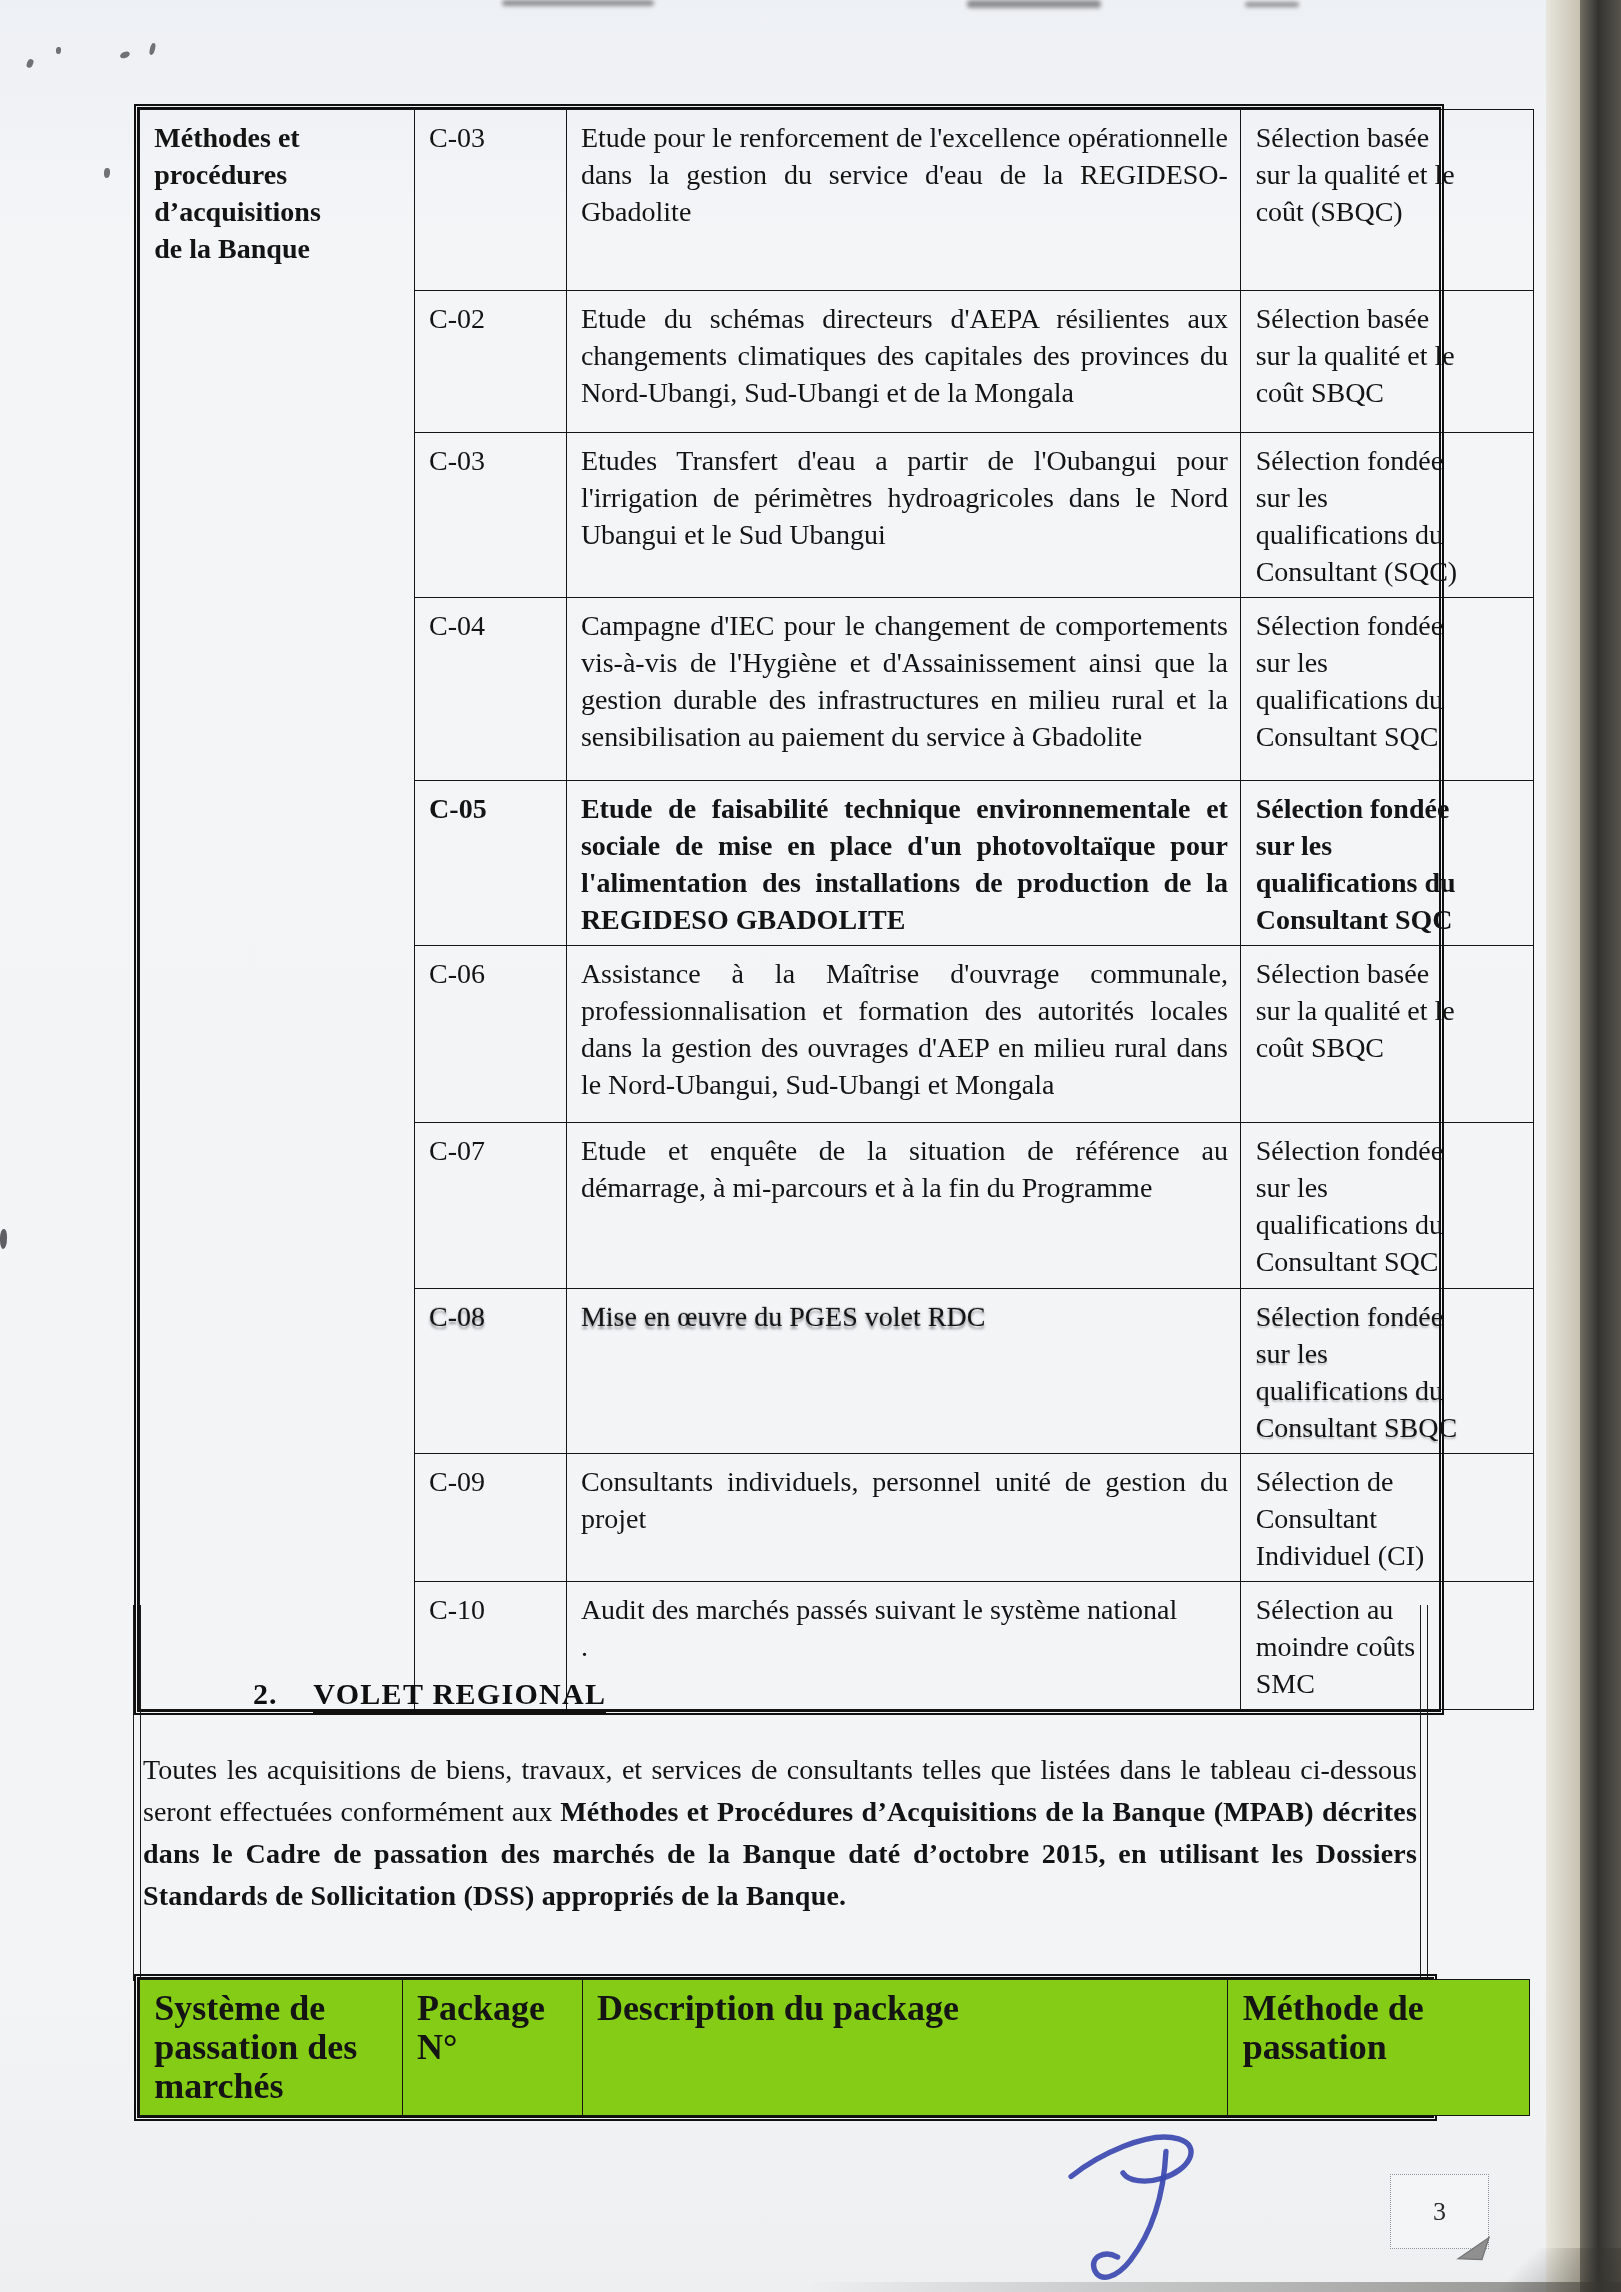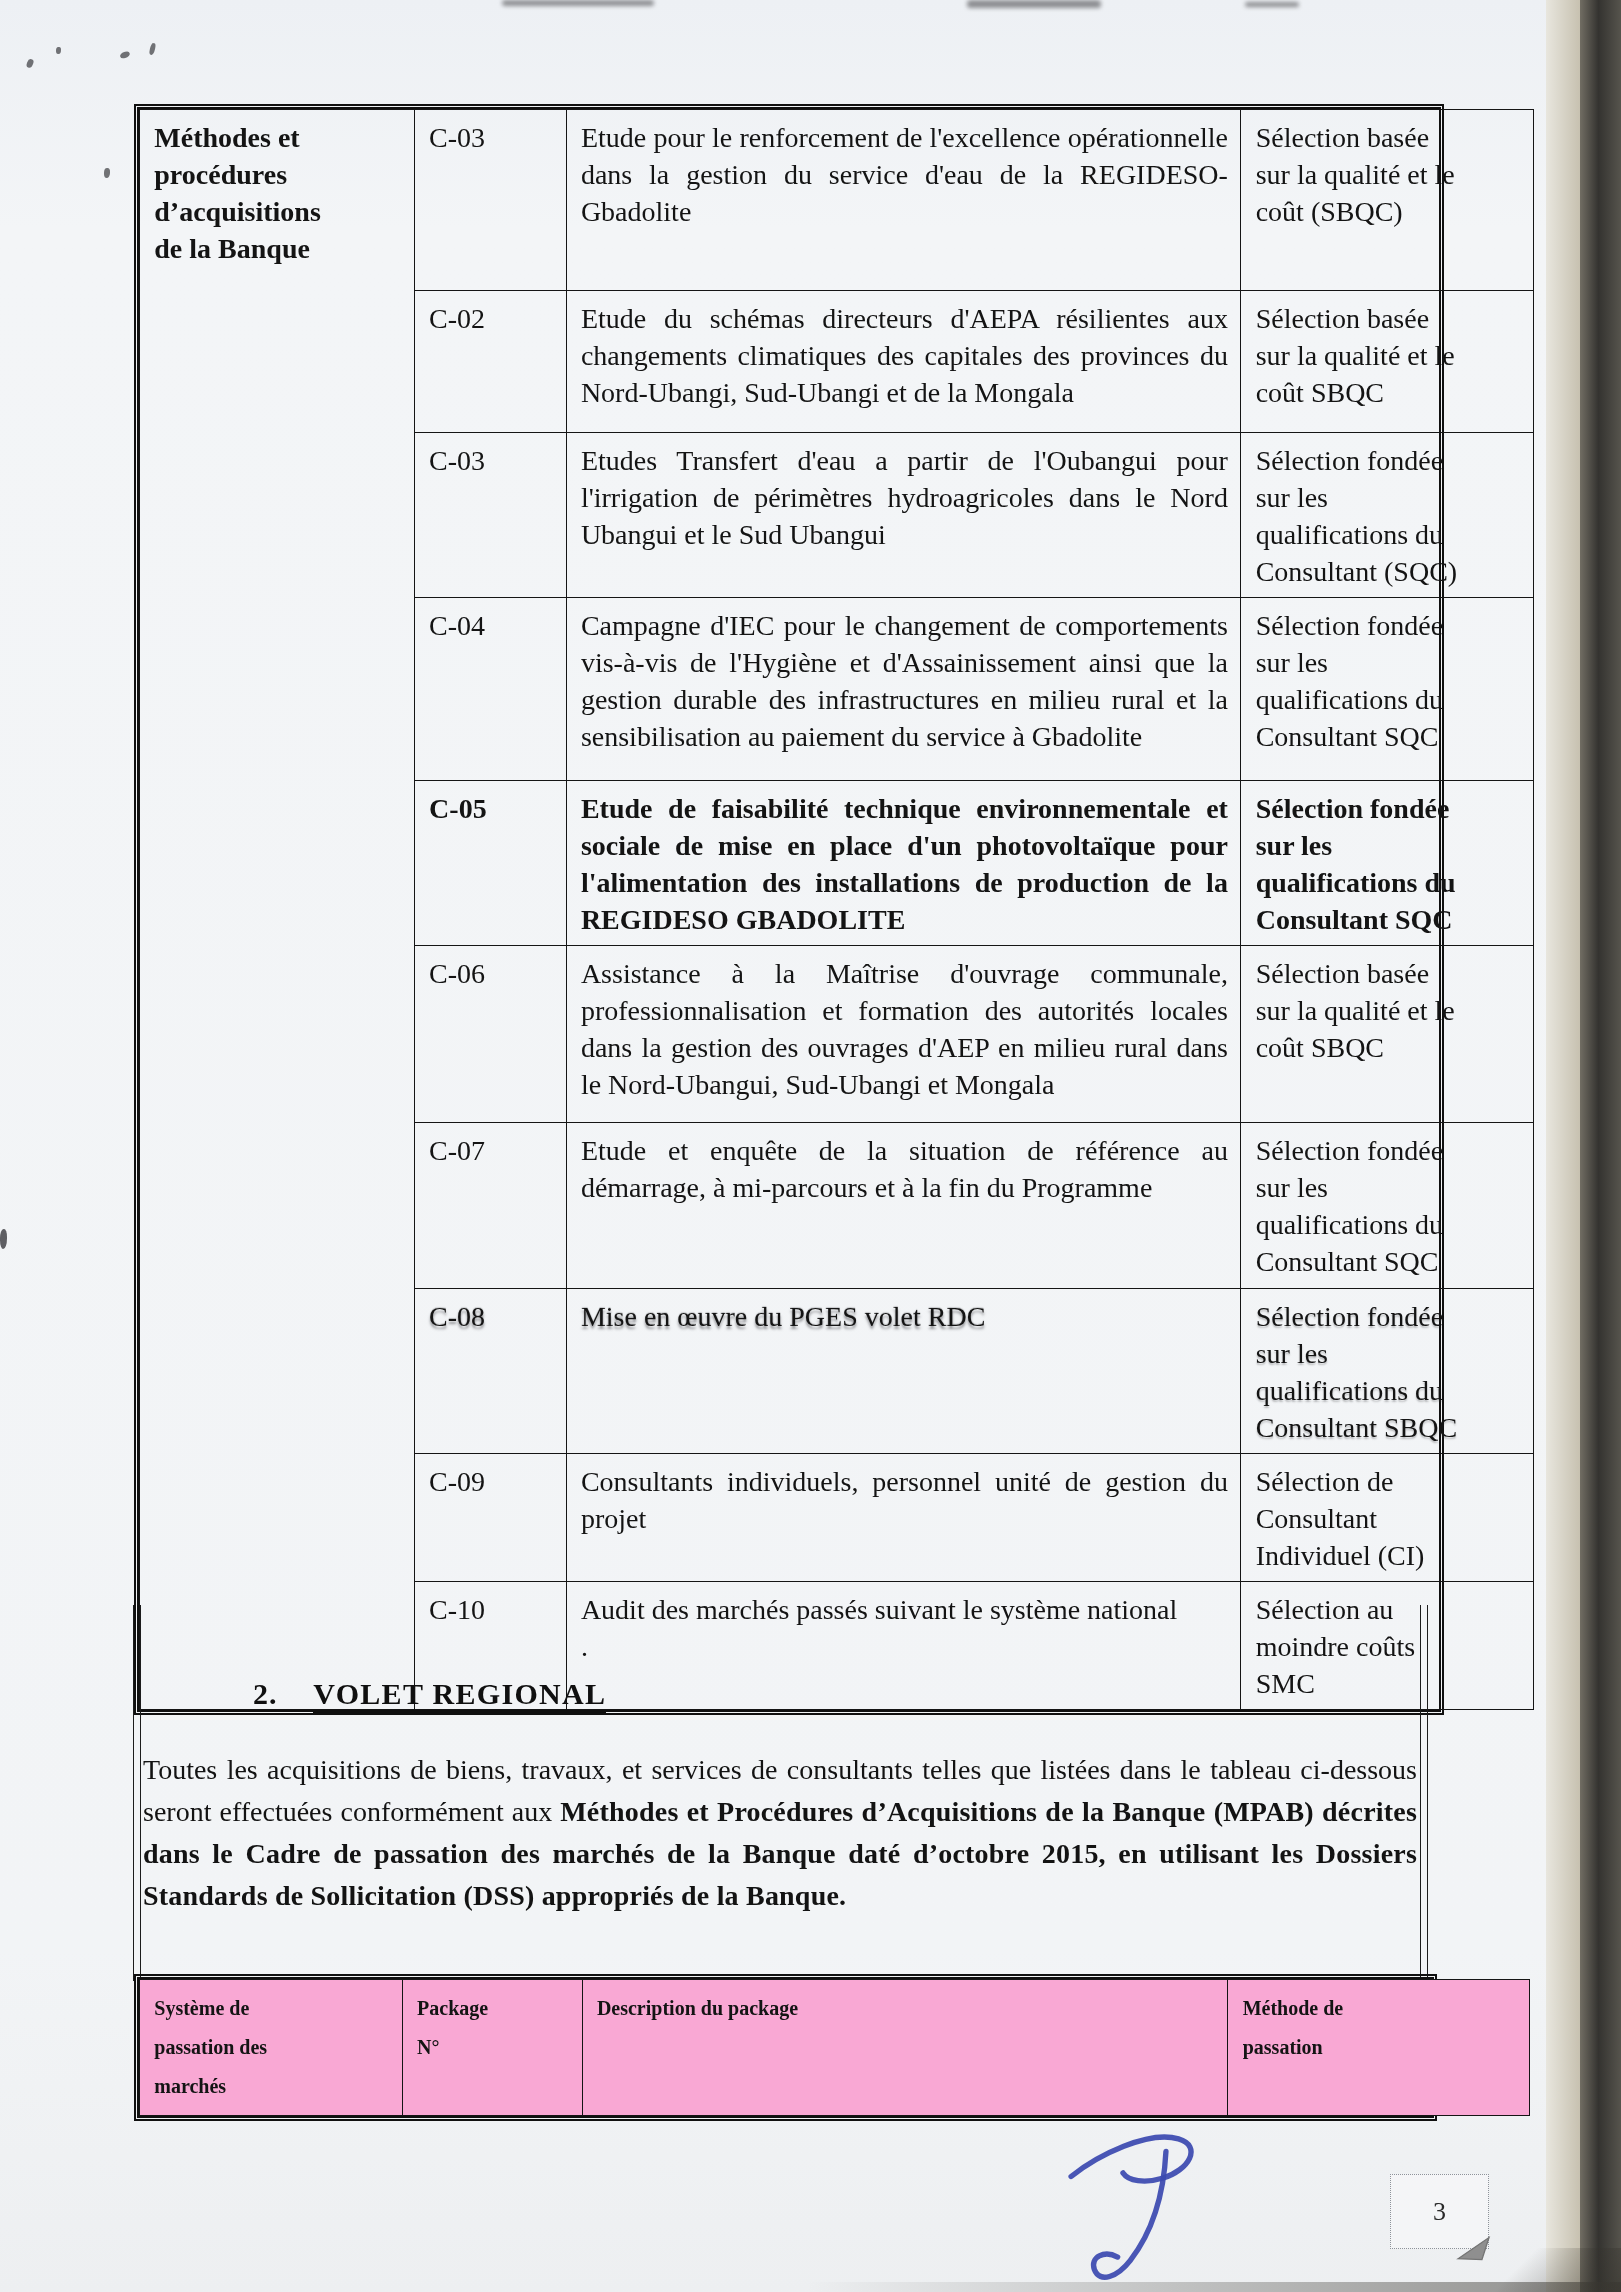--- a/index.html
+++ b/index.html
@@ -59,22 +59,22 @@
     font-size:28px;line-height:42px;text-align:justify;color:#131313;
   }
   .para b{letter-spacing:0.2px;}
 
   
   .t2wrap{
     left:134px;top:1974px;width:1293px;
     border:5.4px double #101010;
   }
   .t2 td{
-    background:#f9a8d4;font-weight:bold;white-space:pre-line;
-    padding:9px 12.5px 7.2px 14.3px;font-size:20px;line-height:39px;
+    background:#84cc16;font-weight:bold;white-space:pre-line;
+    padding:9px 12.5px 7.2px 14.3px;font-size:36px;line-height:39px;
   }
   .t2 .c1{width:235px;} .t2 .c2{width:152px;} .t2 .c3{width:618px;} .t2 .c4{width:274px;}
   .t2 tr{height:136px;}
 
   
   .sig{left:1055px;top:2121px;}
 
   
   .pagebox{
     left:1390px;top:2174px;width:97px;height:73px;

